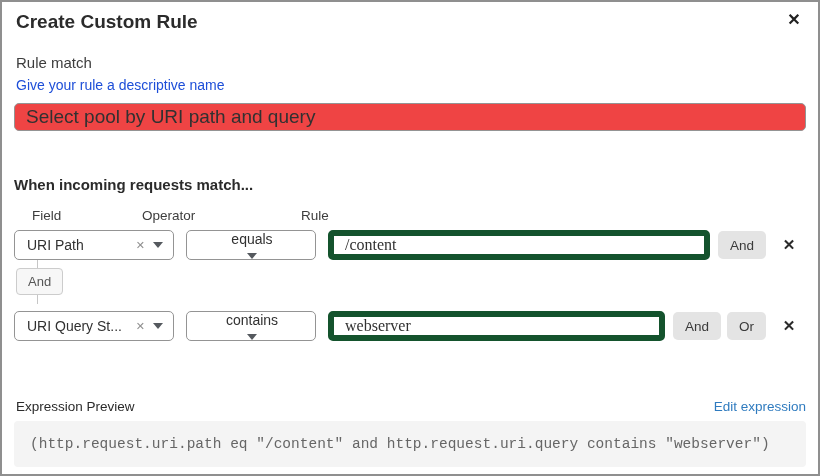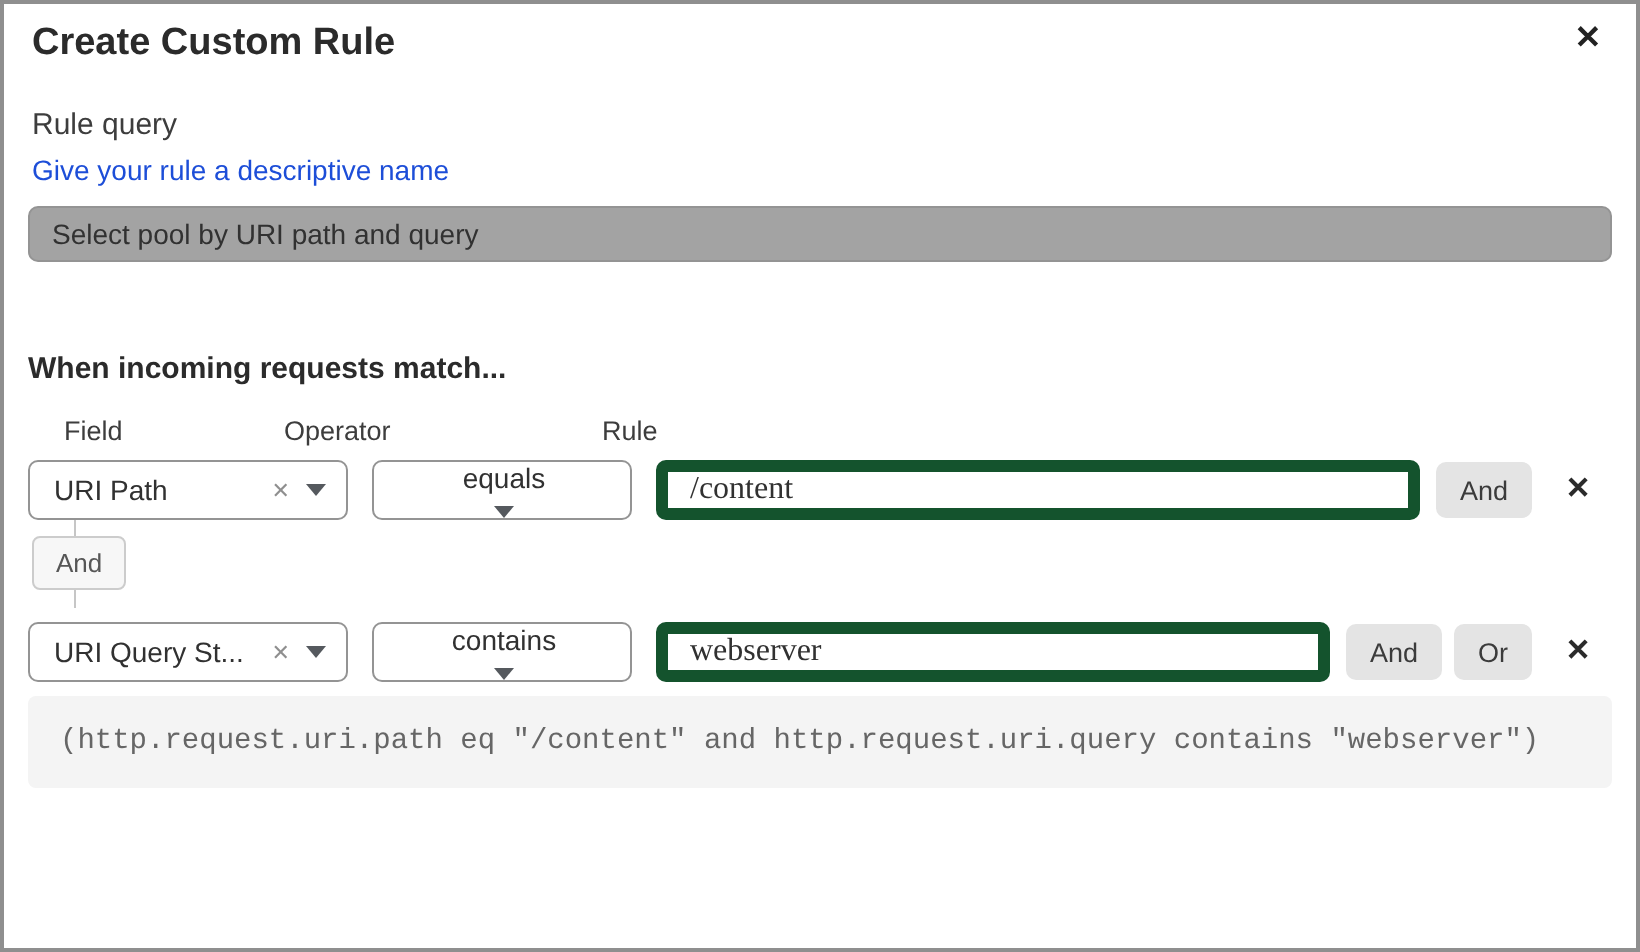--- a/index.html
+++ b/index.html
@@ -54,25 +54,25 @@
     color: #1d4ed8;
   }
   .rule-name-input {
     display: block;
     margin-top: 10px;
     width: 100%;
     height: 28px;
     border: 1px solid #949494;
     border-radius: 5px;
     padding: 0 11px;
-    font-size: 14px;
+    font-size: 19px;
     color: #313131;
     font-family: "Liberation Sans", sans-serif;
     outline: none;
-    background: #a3a3a3;
+    background: #ef4444;
   }
 
   .match-heading {
     margin: 46px 0 0;
     font-size: 15px;
     line-height: 16px;
     font-weight: 700;
     color: #2b2b2b;
   }
 
@@ -234,21 +234,21 @@
 </style>
 </head>
 <body>
 
 <div class="dialog">
   <button class="close-btn">✕</button>
 
   <div class="content">
     <h1 class="dialog-title">Create Custom Rule</h1>
 
-    <div class="rule-name-label">Rule query</div>
+    <div class="rule-name-label">Rule match</div>
     <div class="rule-name-hint">Give your rule a descriptive name</div>
     <input class="rule-name-input" type="text" value="Select pool by URI path and query" style="">
 
     <h2 class="match-heading">When incoming requests match...</h2>
 
     <div class="col-labels">
       <span class="col-label field">Field</span>
       <span class="col-label operator">Operator</span>
       <span class="col-label value">Rule</span>
     </div>
@@ -282,17 +282,21 @@
       <div class="select operator-select">
         <span class="select-text">contains</span>
         <span class="caret"></span>
       </div>
       <input class="value-input" type="text" value="webserver" style="">
       <button class="logic-btn">And</button>
       <button class="logic-btn">Or</button>
       <button class="remove-btn">✕</button>
     </div>
 
+    <div class="preview-head">
+      <span class="preview-label">Expression Preview</span>
+      <a class="edit-link">Edit expression</a>
+    </div>
     <div class="code-block">
       <span class="code-text">(http.request.uri.path eq "/content" and http.request.uri.query contains "webserver")</span>
     </div>
   </div>
 </div>
 
 </body></html>

